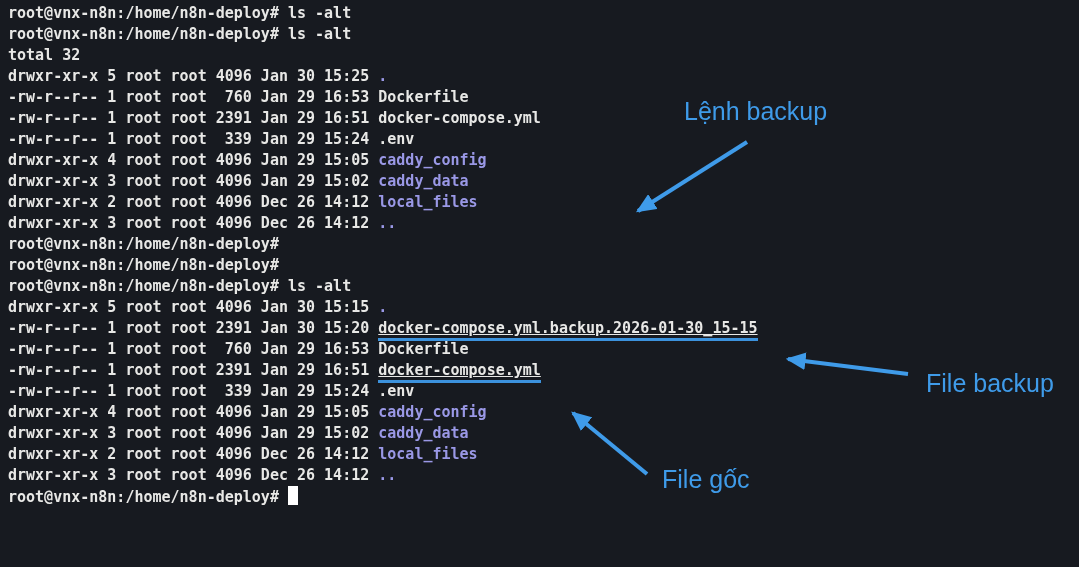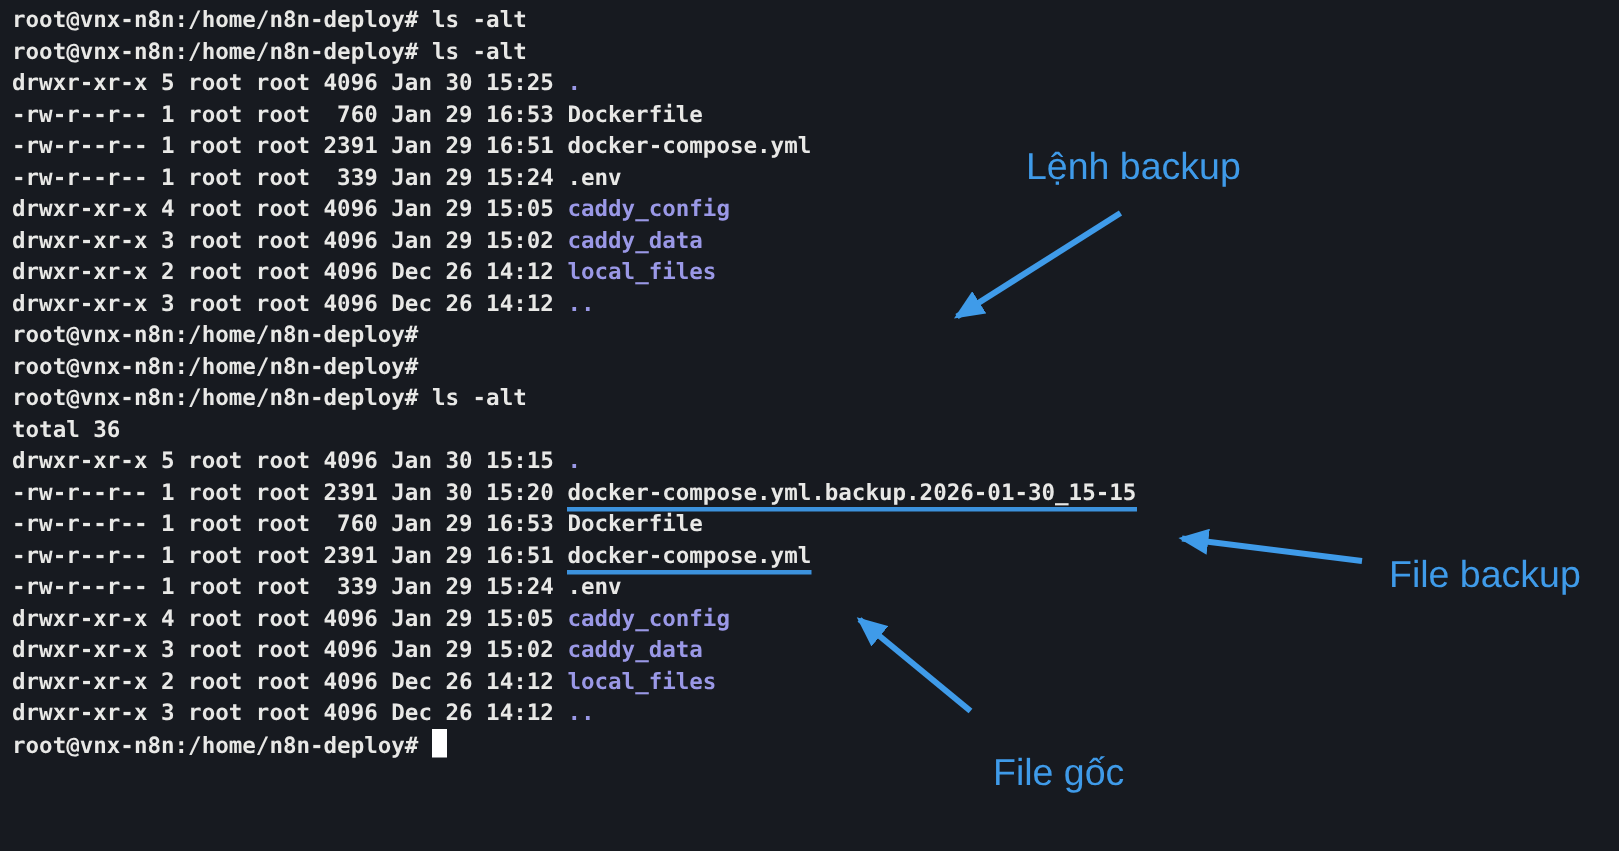--- a/index.html
+++ b/index.html
@@ -26,60 +26,61 @@
   }
   .line.partial{margin-top:-17px;}
   .seg-dir{color:var(--dir);}
   .seg-box{
     outline:3px solid var(--hl);
     outline-offset:2px;
   }
   .seg-u{
     border-bottom:3px solid var(--hl);
     padding-bottom:1px;
+    text-decoration:underline;
   }
   .seg-cursor{
     display:inline-block;width:10px;height:19px;
     background:var(--cursor);vertical-align:-3px;
   }
   .overlay{
     position:absolute;left:0;top:0;width:1079px;height:567px;
     pointer-events:none;
   }
   .ann-label{
     position:absolute;
     font-family:"Liberation Sans","DejaVu Sans",sans-serif;
     font-size:25px;font-weight:500;
     color:var(--accent);
     white-space:nowrap;
     text-align:right;
   }
   .label-cmd{left:684px;top:97px;}
   .label-backup{left:926px;top:369px;}
-  .label-orig{left:662px;top:465px;margin-top:36px;}
+  .label-orig{left:662px;top:465px;}
 </style>
 </head>
 <body>
 
 <div class="screen">
   <div class="term-lines">
       <div class="line partial"><span>root@vnx-n8n:/home/n8n-deploy# ls -alt</span></div>
       <div class="line"><span>root@vnx-n8n:/home/n8n-deploy# ls -alt</span></div>
+      <div class="line"><span>total 32</span></div>
       <div class="line"><span>drwxr-xr-x 5 root root 4096 Jan 30 15:25 </span><span class="seg-dir">.</span></div>
       <div class="line"><span>-rw-r--r-- 1 root root  760 Jan 29 16:53 Dockerfile</span></div>
       <div class="line"><span>-rw-r--r-- 1 root root 2391 Jan 29 16:51 docker-compose.yml</span></div>
       <div class="line"><span>-rw-r--r-- 1 root root  339 Jan 29 15:24 .env</span></div>
       <div class="line"><span>drwxr-xr-x 4 root root 4096 Jan 29 15:05 </span><span class="seg-dir">caddy_config</span></div>
       <div class="line"><span>drwxr-xr-x 3 root root 4096 Jan 29 15:02 </span><span class="seg-dir">caddy_data</span></div>
       <div class="line"><span>drwxr-xr-x 2 root root 4096 Dec 26 14:12 </span><span class="seg-dir">local_files</span></div>
       <div class="line"><span>drwxr-xr-x 3 root root 4096 Dec 26 14:12 </span><span class="seg-dir">..</span></div>
       <div class="line"><span>root@vnx-n8n:/home/n8n-deploy#</span></div>
       <div class="line"><span>root@vnx-n8n:/home/n8n-deploy#</span></div>
       <div class="line"><span>root@vnx-n8n:/home/n8n-deploy# ls -alt</span></div>
-      <div class="line"><span>total 36</span></div>
       <div class="line"><span>drwxr-xr-x 5 root root 4096 Jan 30 15:15 </span><span class="seg-dir">.</span></div>
       <div class="line"><span>-rw-r--r-- 1 root root 2391 Jan 30 15:20 </span><span class="seg-u">docker-compose.yml.backup.2026-01-30_15-15</span></div>
       <div class="line"><span>-rw-r--r-- 1 root root  760 Jan 29 16:53 Dockerfile</span></div>
       <div class="line"><span>-rw-r--r-- 1 root root 2391 Jan 29 16:51 </span><span class="seg-u">docker-compose.yml</span></div>
       <div class="line"><span>-rw-r--r-- 1 root root  339 Jan 29 15:24 .env</span></div>
       <div class="line"><span>drwxr-xr-x 4 root root 4096 Jan 29 15:05 </span><span class="seg-dir">caddy_config</span></div>
       <div class="line"><span>drwxr-xr-x 3 root root 4096 Jan 29 15:02 </span><span class="seg-dir">caddy_data</span></div>
       <div class="line"><span>drwxr-xr-x 2 root root 4096 Dec 26 14:12 </span><span class="seg-dir">local_files</span></div>
       <div class="line"><span>drwxr-xr-x 3 root root 4096 Dec 26 14:12 </span><span class="seg-dir">..</span></div>
       <div class="line"><span>root@vnx-n8n:/home/n8n-deploy# </span><span class="seg-cursor"></span></div>

